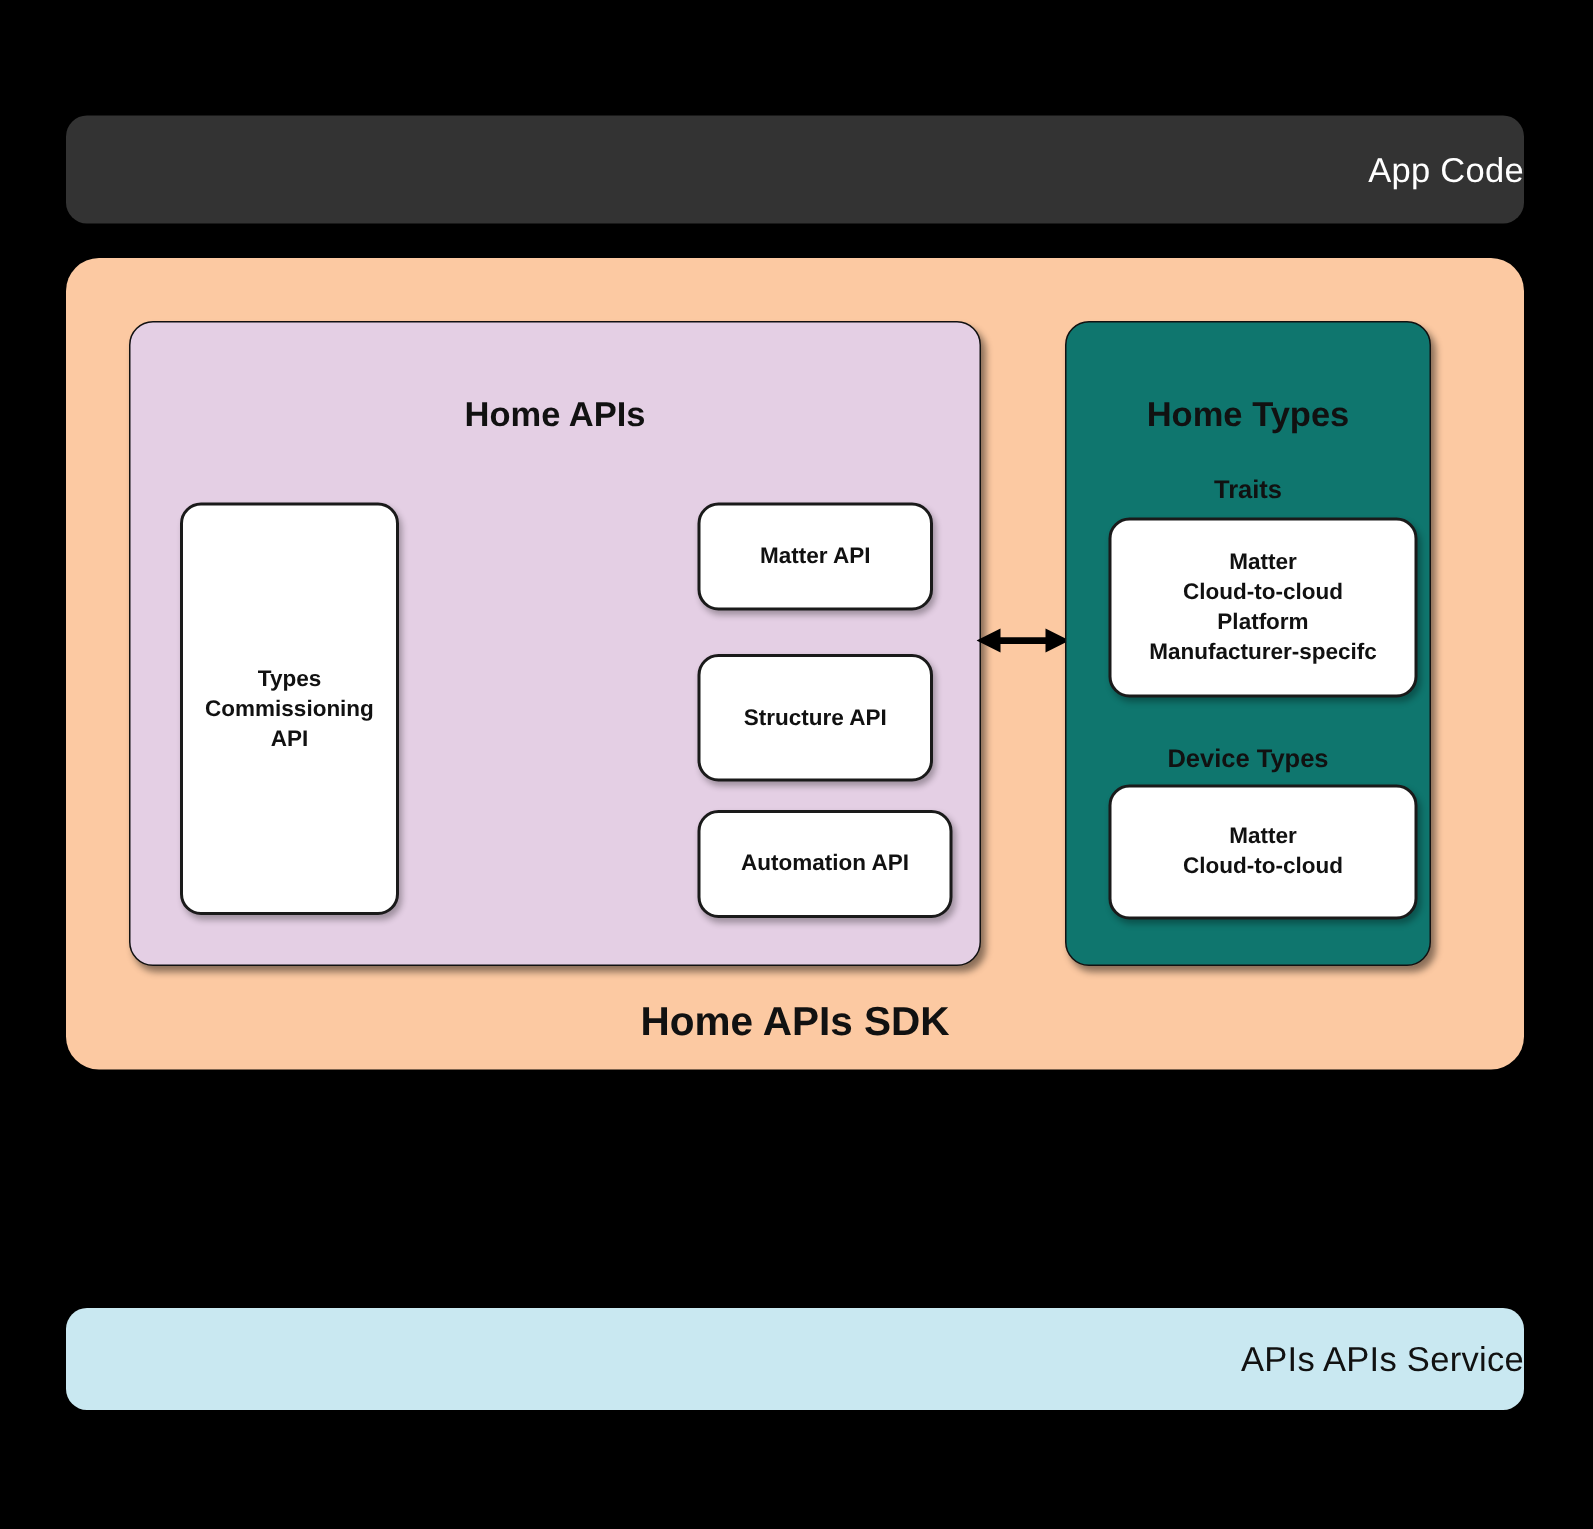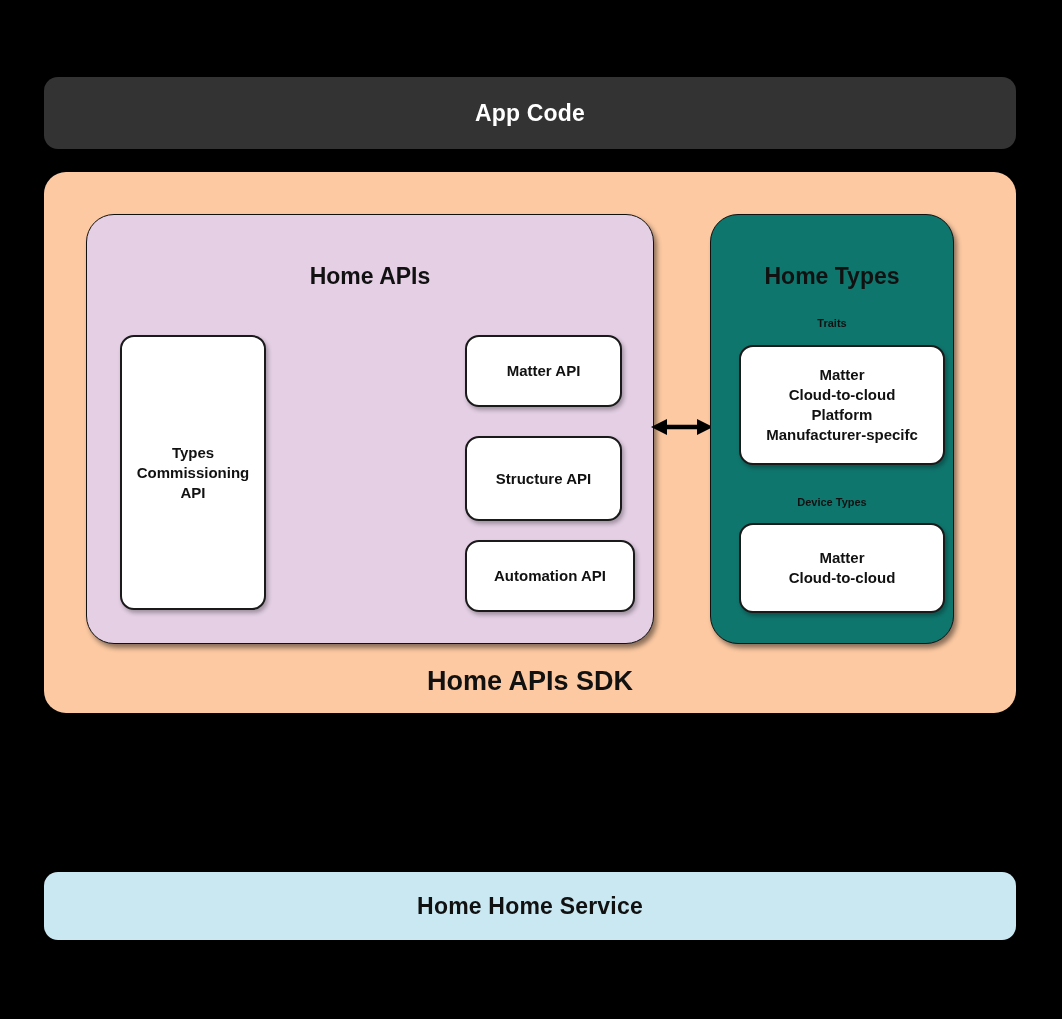--- a/index.html
+++ b/index.html
@@ -15,22 +15,22 @@
     font-family: "Liberation Sans", sans-serif;
     color: #111111;
     overflow: hidden;
   }
   .band {
     position: absolute;
     left: 44px;
     width: 972px;
     display: flex;
     align-items: center;
-    justify-content: center;
-    font-weight: 700;
+    justify-content: flex-end;
+    font-weight: 400;
     font-size: 23px;
     letter-spacing: 0.2px;
   }
   .app-code {
     top: 77px;
     height: 72px;
     background: #333333;
     color: #ffffff;
     border-radius: 14px;
   }
@@ -48,21 +48,21 @@
     width: 972px;
     height: 541px;
     background: #fcc9a2;
     border-radius: 22px;
   }
   .panel {
     position: absolute;
     top: 42px;
     height: 430px;
     border: 1.5px solid #111111;
-    border-radius: 28px;
+    border-radius: 16px;
     box-shadow: 3px 4px 5px rgba(0,0,0,0.45);
     box-sizing: border-box;
   }
   .home-apis {
     left: 42px;
     width: 568px;
     background: #e4cfe4;
   }
   .home-types {
     left: 666px;
@@ -77,21 +77,21 @@
     text-align: center;
     font-weight: 700;
     font-size: 23px;
   }
   .sub-heading {
     position: absolute;
     left: 0;
     width: 100%;
     text-align: center;
     font-weight: 700;
-    font-size: 11px;
+    font-size: 17px;
   }
   .card {
     position: absolute;
     background: #ffffff;
     border: 2px solid #1a1a1a;
     border-radius: 14px;
     box-sizing: border-box;
     display: flex;
     flex-direction: column;
     align-items: center;
@@ -167,16 +167,16 @@
       <div class="card card-device-types">
         <div>Matter</div>
         <div>Cloud-to-cloud</div>
       </div>
     </div>
 
     <div class="sdk-label">Home APIs SDK</div>
   </div>
 
   <div class="band service">
-    <span>Home Home Service</span>
+    <span>APIs APIs Service</span>
   </div>
 
 </div>
 
 </body></html>

